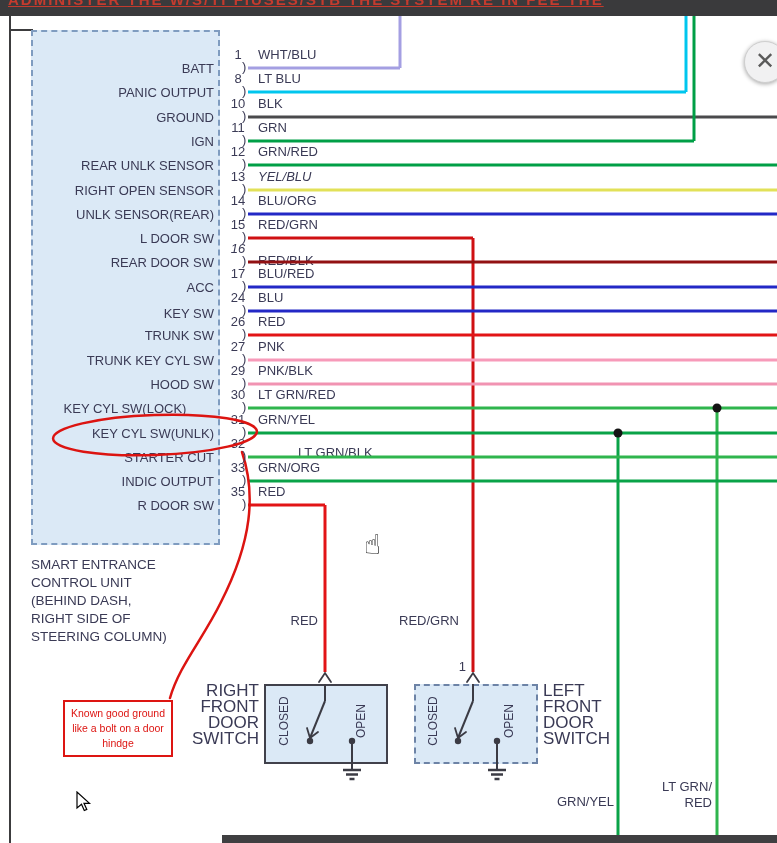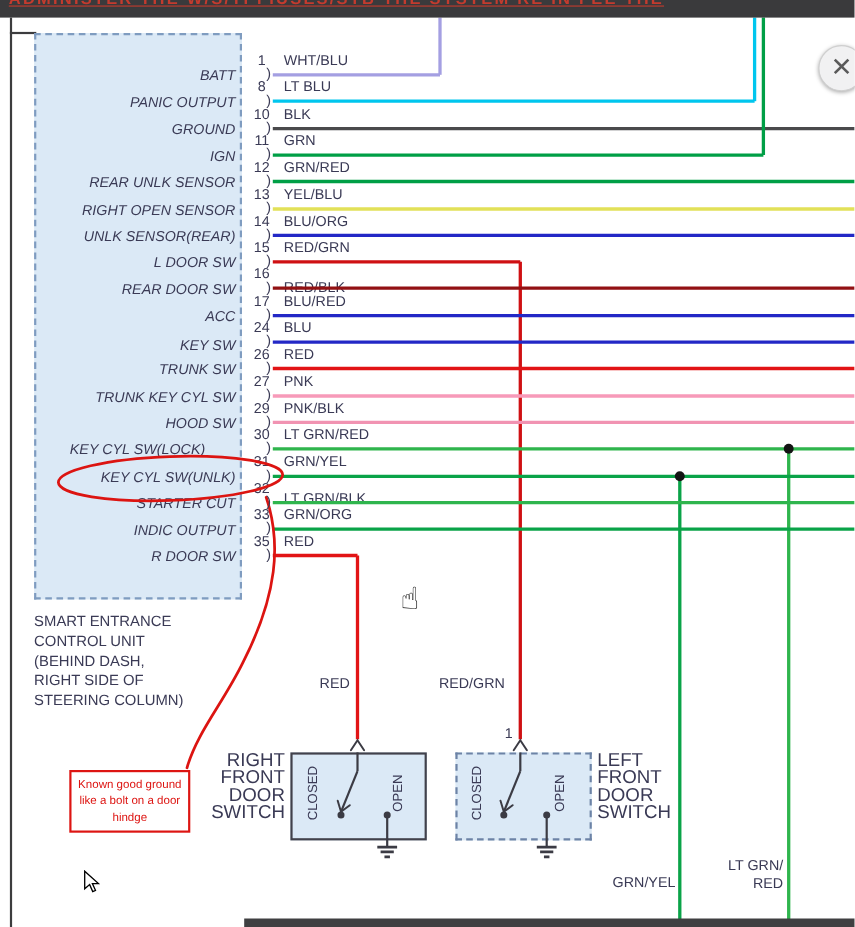--- a/index.html
+++ b/index.html
@@ -5,21 +5,21 @@
   html,body{margin:0;padding:0;}
   body{width:777px;height:843px;position:relative;overflow:hidden;background:#ffffff;
        font-family:"Liberation Sans",sans-serif;color:#3a3a55;}
   #topbar{position:absolute;left:0;top:0;width:777px;height:16px;background:#3a3a3c;overflow:hidden;z-index:6;}
   #topbar-text{position:absolute;left:8px;top:-9px;white-space:nowrap;color:#c43b2e;
                font-size:15px;font-weight:bold;letter-spacing:2px;text-decoration:underline;}
   #frame-v{position:absolute;left:9px;top:16px;width:2px;height:827px;background:#3c3c3e;z-index:1;}
   #frame-h{position:absolute;left:9px;top:29px;width:24px;height:2px;background:#3c3c3e;z-index:1;}
   #ecu-box{position:absolute;left:31px;top:30px;width:189px;height:515px;background:#dbe9f6;
            border:2px dashed #7f9cc0;z-index:1;box-sizing:border-box;}
-  .pin-label{position:absolute;left:36px;width:178px;text-align:right;font-size:13px;line-height:14px;z-index:2;font-style:italic;}
+  .pin-label{position:absolute;left:36px;width:178px;text-align:right;font-size:13px;line-height:14px;z-index:2;}
   .pin-num{position:absolute;left:226px;width:24px;text-align:center;font-size:13px;line-height:14px;z-index:2;}
   .pin-conn{position:absolute;left:242px;font-size:13px;line-height:14px;z-index:4;}
   .wire-name{position:absolute;left:258px;font-size:13px;line-height:14px;white-space:nowrap;z-index:2;}
   #ecu-caption{position:absolute;left:31px;top:556px;font-size:13.5px;line-height:18px;z-index:2;}
   #wires{position:absolute;left:0;top:0;z-index:3;}
   #bottom-bar{position:absolute;left:222px;top:835px;width:555px;height:8px;background:#3f3f41;z-index:4;}
   #close-btn{position:absolute;left:744px;top:41px;width:40px;height:40px;border-radius:50%;
              background:#f1f1f2;border:1px solid #cfcfcf;box-shadow:0 1px 4px rgba(0,0,0,.35);
              color:#5a5a5a;font-size:24px;font-weight:bold;line-height:38px;text-align:center;z-index:6;
              cursor:pointer;font-family:"DejaVu Sans",sans-serif;}
@@ -75,31 +75,31 @@
     <div class="pin-num" style="top: 121px;">11</div>
     <div class="pin-conn" style="top: 133px;">)</div>
     <div class="wire-name" style="top: 121px;">GRN</div>
     <div class="pin-label" style="top: 159px;">REAR UNLK SENSOR</div>
     <div class="pin-num" style="top: 145px;">12</div>
     <div class="pin-conn" style="top: 157px;">)</div>
     <div class="wire-name" style="top: 145px;">GRN/RED</div>
     <div class="pin-label" style="top: 184px;">RIGHT OPEN SENSOR</div>
     <div class="pin-num" style="top: 170px; text-align: center;">13</div>
     <div class="pin-conn" style="top: 182px;">)</div>
-    <div class="wire-name" style="top: 170px;">YEL/BLU</div>
+    <div class="wire-name" style="top: 170px; font-style: italic;">YEL/BLU</div>
     <div class="pin-label" style="top: 208px;">UNLK SENSOR(REAR)</div>
     <div class="pin-num" style="top: 194px;">14</div>
     <div class="pin-conn" style="top: 206px;">)</div>
     <div class="wire-name" style="top: 194px;">BLU/ORG</div>
     <div class="pin-label" style="top: 232px;">L DOOR SW</div>
     <div class="pin-num" style="top: 218px;">15</div>
     <div class="pin-conn" style="top: 230px;">)</div>
     <div class="wire-name" style="top: 218px;">RED/GRN</div>
     <div class="pin-label" style="top: 256px;">REAR DOOR SW</div>
-    <div class="pin-num" style="top: 242px;">16</div>
+    <div class="pin-num" style="top: 242px; font-style: italic;">16</div>
     <div class="pin-conn" style="top: 254px;">)</div>
     <div class="wire-name" style="top: 254px; text-align: right;">RED/BLK</div>
     <div class="pin-label" style="top: 281px;">ACC</div>
     <div class="pin-num" style="top: 267px;">17</div>
     <div class="pin-conn" style="top: 279px;">)</div>
     <div class="wire-name" style="top: 267px;">BLU/RED</div>
     <div class="pin-label" style="top: 307px;">KEY SW</div>
     <div class="pin-num" style="top: 291px;">24</div>
     <div class="pin-conn" style="top: 303px;">)</div>
     <div class="wire-name" style="top: 291px;">BLU</div>
@@ -119,21 +119,21 @@
     <div class="pin-num" style="top: 388px;">30</div>
     <div class="pin-conn" style="top: 400px;">)</div>
     <div class="wire-name" style="top: 388px;">LT GRN/RED</div>
     <div class="pin-label" style="top: 427px;">KEY CYL SW(UNLK)</div>
     <div class="pin-num" style="top: 413px;">31</div>
     <div class="pin-conn" style="top: 425px;">)</div>
     <div class="wire-name" style="top: 413px;">GRN/YEL</div>
     <div class="pin-label" style="top: 451px;">STARTER CUT</div>
     <div class="pin-num" style="top: 437px;">32</div>
     <div class="pin-conn" style="top: 449px;">)</div>
-    <div class="wire-name" style="top: 446px;">LT GRN/BLK</div>
+    <div class="wire-name" style="top: 446px; margin-left: 40px;">LT GRN/BLK</div>
     <div class="pin-label" style="top: 475px;">INDIC OUTPUT</div>
     <div class="pin-num" style="top: 461px;">33</div>
     <div class="pin-conn" style="top: 473px;">)</div>
     <div class="wire-name" style="top: 461px;">GRN/ORG</div>
     <div class="pin-label" style="top: 499px;">R DOOR SW</div>
     <div class="pin-num" style="top: 485px;">35</div>
     <div class="pin-conn" style="top: 497px;">)</div>
     <div class="wire-name" style="top: 485px;">RED</div>
   </div>
 

